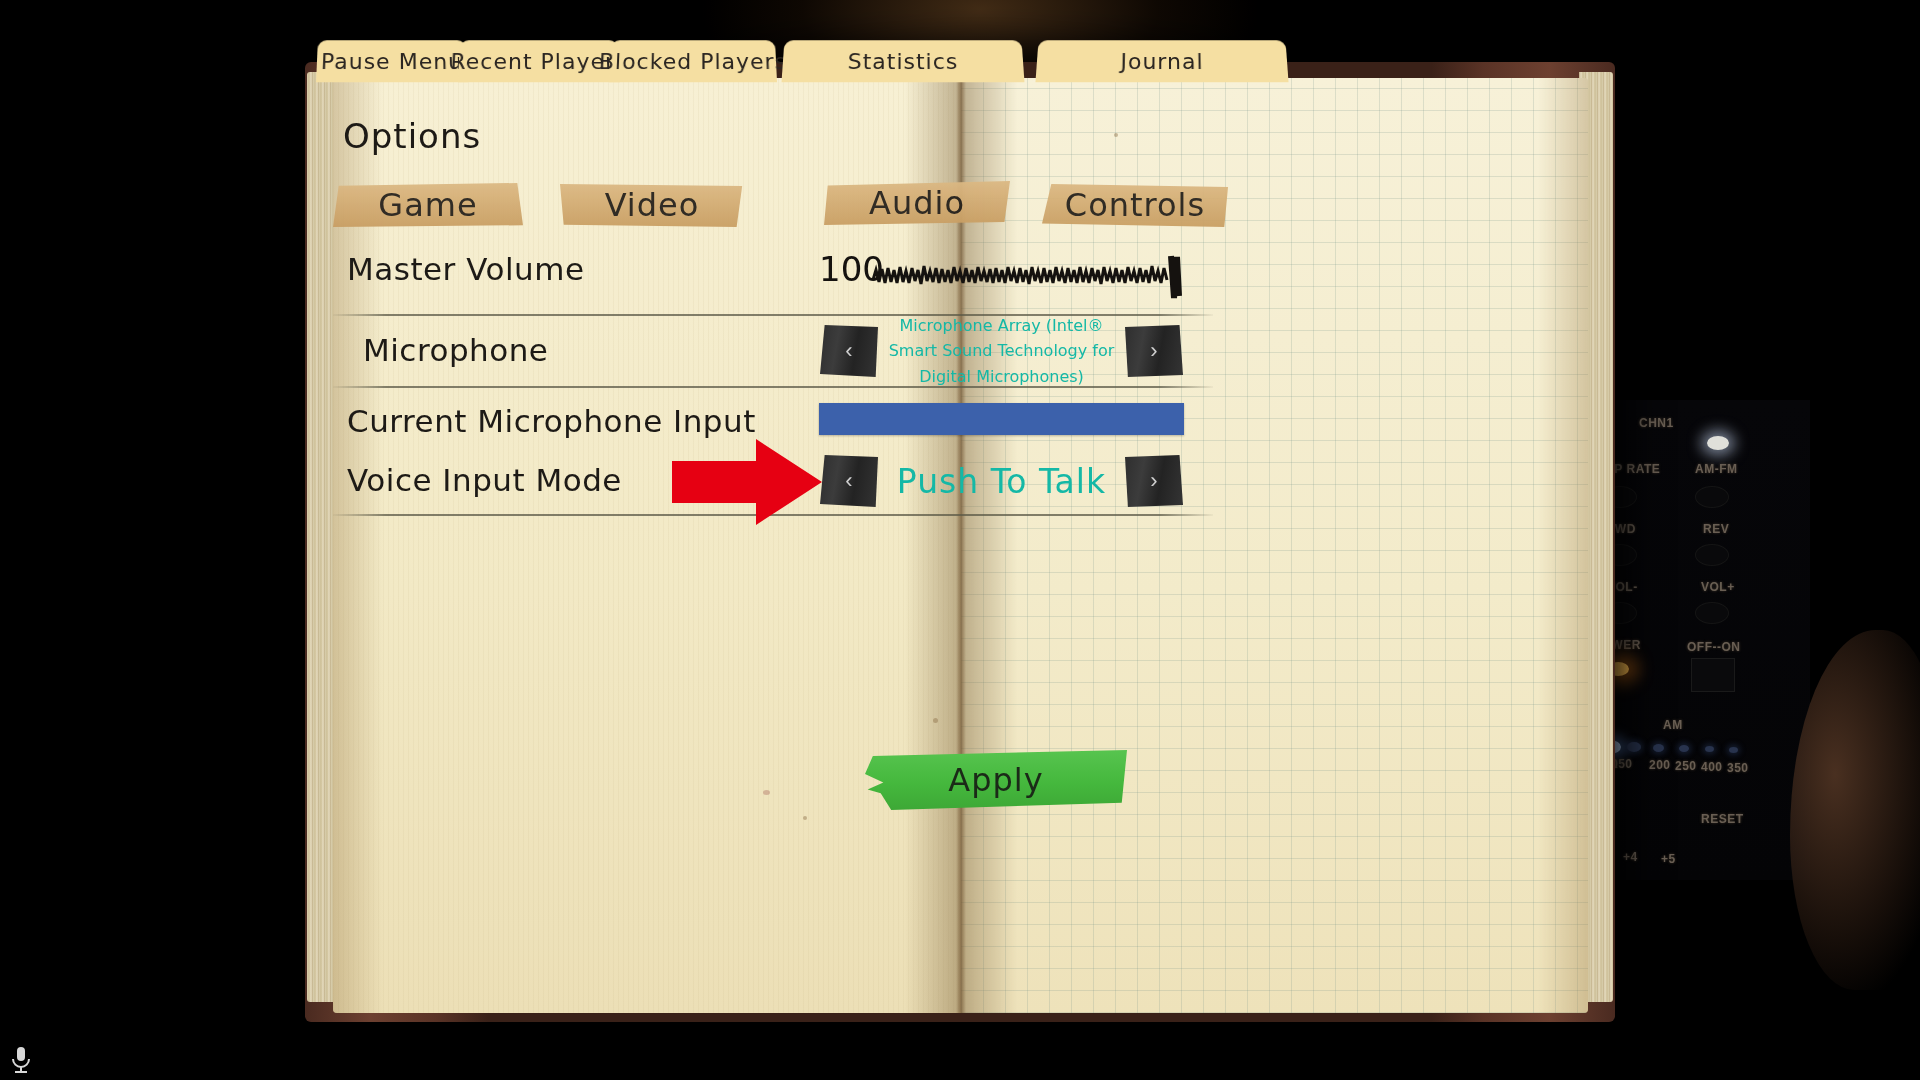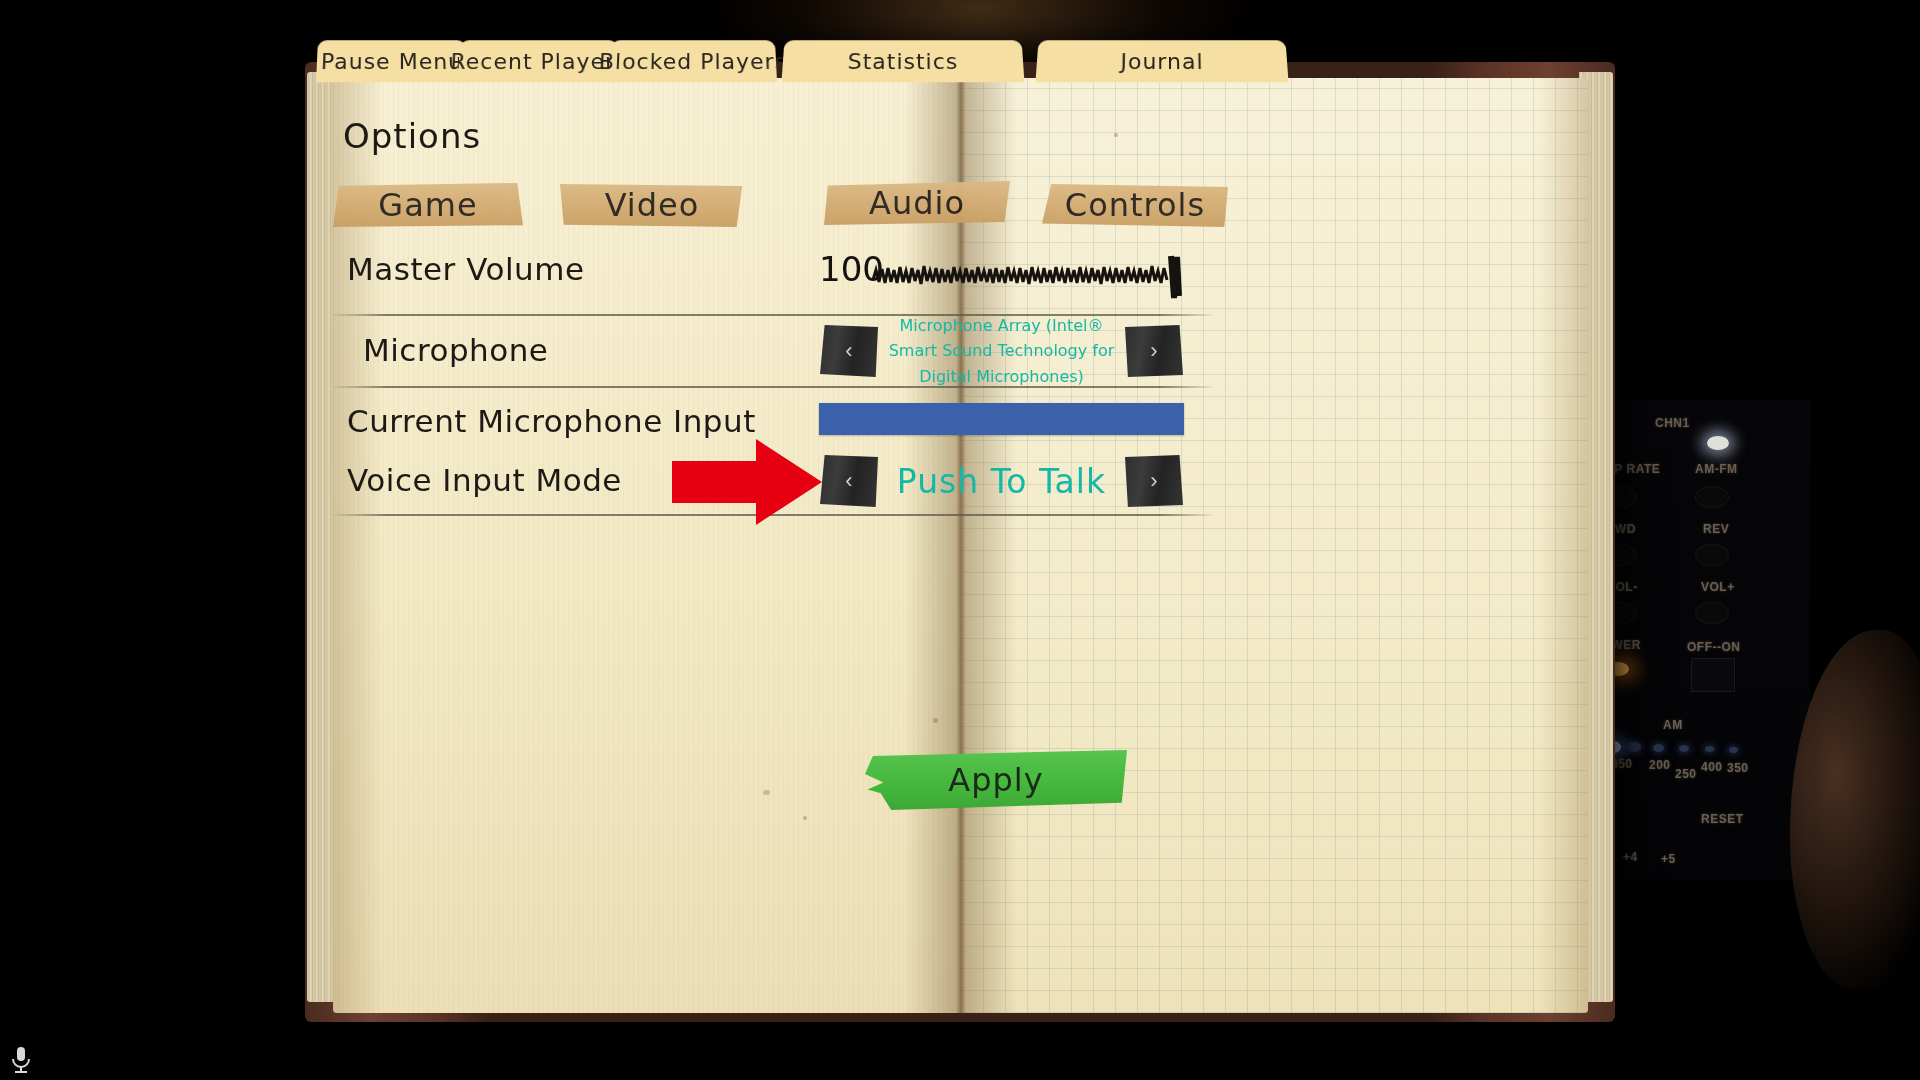--- a/index.html
+++ b/index.html
@@ -271,21 +271,21 @@
   .speck { position: absolute; border-radius: 50%; background: rgba(140,110,70,0.45); }
 </style>
 </head>
 <body>
 
 <div id="root">
 
   <div class="bg-glow"></div>
 
   <div class="radio">
-    <div class="rlabel" style="left:72px; top:16px;">CHN1</div>
+    <div class="rlabel" style="left:56px; top:16px;">CHN1</div>
     <div class="led led-white" style="left:124px; top:36px;"></div>
     <div class="rlabel" style="left:-6px; top:62px;">SWEEP RATE</div>
     <div class="rlabel" style="left:112px; top:62px;">AM-FM</div>
     <div class="knob" style="left:20px; top:86px;"></div>
     <div class="knob" style="left:112px; top:86px;"></div>
 
     <div class="rlabel" style="left:24px; top:122px;">FWD</div>
     <div class="rlabel" style="left:120px; top:122px;">REV</div>
     <div class="knob" style="left:20px; top:144px;"></div>
     <div class="knob" style="left:112px; top:144px;"></div>
@@ -303,21 +303,21 @@
     <div class="rlabel" style="left:80px; top:318px;">AM</div>
     <div class="led led-blue" style="left:16px; top:340px;"></div>
     <div class="led led-dim" style="left:44px; top:342px; width:14px; height:10px;"></div>
     <div class="led led-dim" style="left:70px; top:344px; width:11px; height:8px;"></div>
     <div class="led led-dim" style="left:96px; top:345px; width:10px; height:7px;"></div>
     <div class="led led-dim" style="left:122px; top:346px; width:9px; height:6px;"></div>
     <div class="led led-dim" style="left:146px; top:347px; width:9px; height:6px;"></div>
     <div class="rlabel" style="left:14px;  top:357px;">100</div>
     <div class="rlabel" style="left:28px;  top:357px;">150</div>
     <div class="rlabel" style="left:66px;  top:358px;">200</div>
-    <div class="rlabel" style="left:92px;  top:359px;margin-top:8px;">250</div>
+    <div class="rlabel" style="left:92px;  top:359px;">250</div>
     <div class="rlabel" style="left:118px; top:360px;">400</div>
     <div class="rlabel" style="left:144px; top:361px;">350</div>
 
     <div class="rlabel" style="left:118px; top:412px;">RESET</div>
     <div class="rlabel" style="left:4px;   top:448px;">+3</div>
     <div class="rlabel" style="left:40px;  top:450px;">+4</div>
     <div class="rlabel" style="left:78px;  top:452px;">+5</div>
   </div>
   <div class="hand"></div>
 

